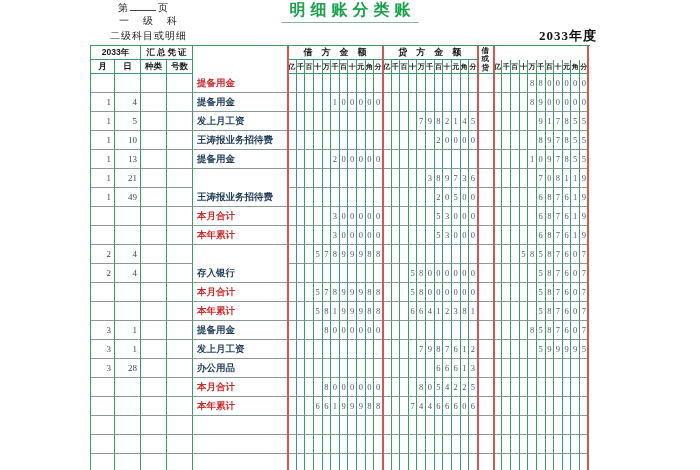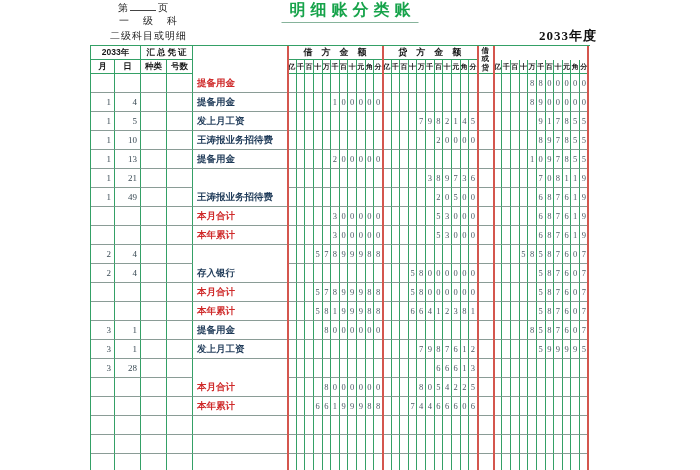--- a/index.html
+++ b/index.html
@@ -690,20 +690,21 @@
       <div class="c digit" style="grid-area: 17 / 35 / 18 / 36;">9</div>
       <div class="c digit" style="grid-area: 17 / 36 / 18 / 37;">9</div>
       <div class="c digit" style="grid-area: 17 / 37 / 18 / 38;">9</div>
       <div class="c digit" style="grid-area: 17 / 38 / 18 / 39;">9</div>
       <div class="c digit" style="grid-area: 17 / 39 / 18 / 40;">5</div>
       <div class="c digit" style="grid-area: 17 / 28 / 18 / 29;"></div>
       <div class="c num" style="grid-area: 18 / 1 / 19 / 2;">3</div>
       <div class="c num" style="grid-area: 18 / 2 / 19 / 3;">28</div>
       <div class="c num" style="grid-area: 18 / 3 / 19 / 4;"></div>
       <div class="c num" style="grid-area: 18 / 4 / 19 / 5;"></div>
+      <div class="c sum" style="grid-area: 18 / 5 / 19 / 6;">办公用品</div>
       <div class="c digit" style="grid-area: 18 / 6 / 19 / 7;"></div>
       <div class="c digit" style="grid-area: 18 / 7 / 19 / 8;"></div>
       <div class="c digit" style="grid-area: 18 / 8 / 19 / 9;"></div>
       <div class="c digit" style="grid-area: 18 / 9 / 19 / 10;"></div>
       <div class="c digit" style="grid-area: 18 / 10 / 19 / 11;"></div>
       <div class="c digit" style="grid-area: 18 / 11 / 19 / 12;"></div>
       <div class="c digit" style="grid-area: 18 / 12 / 19 / 13;"></div>
       <div class="c digit" style="grid-area: 18 / 13 / 19 / 14;"></div>
       <div class="c digit" style="grid-area: 18 / 14 / 19 / 15;"></div>
       <div class="c digit" style="grid-area: 18 / 15 / 19 / 16;"></div>

